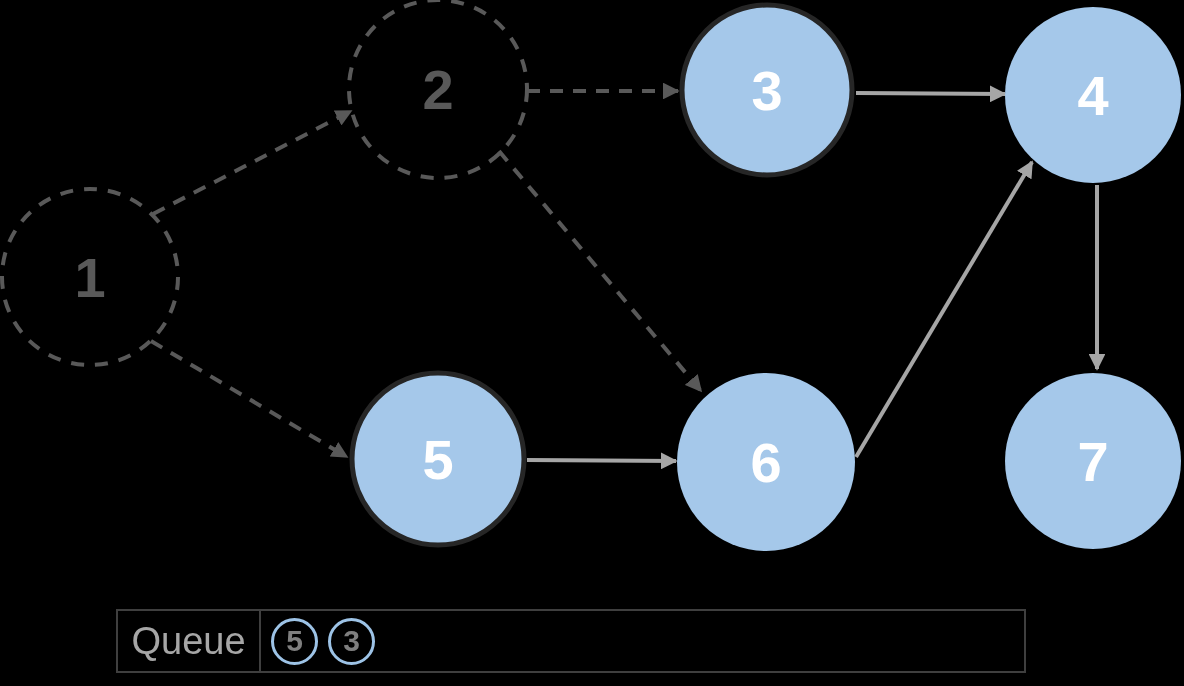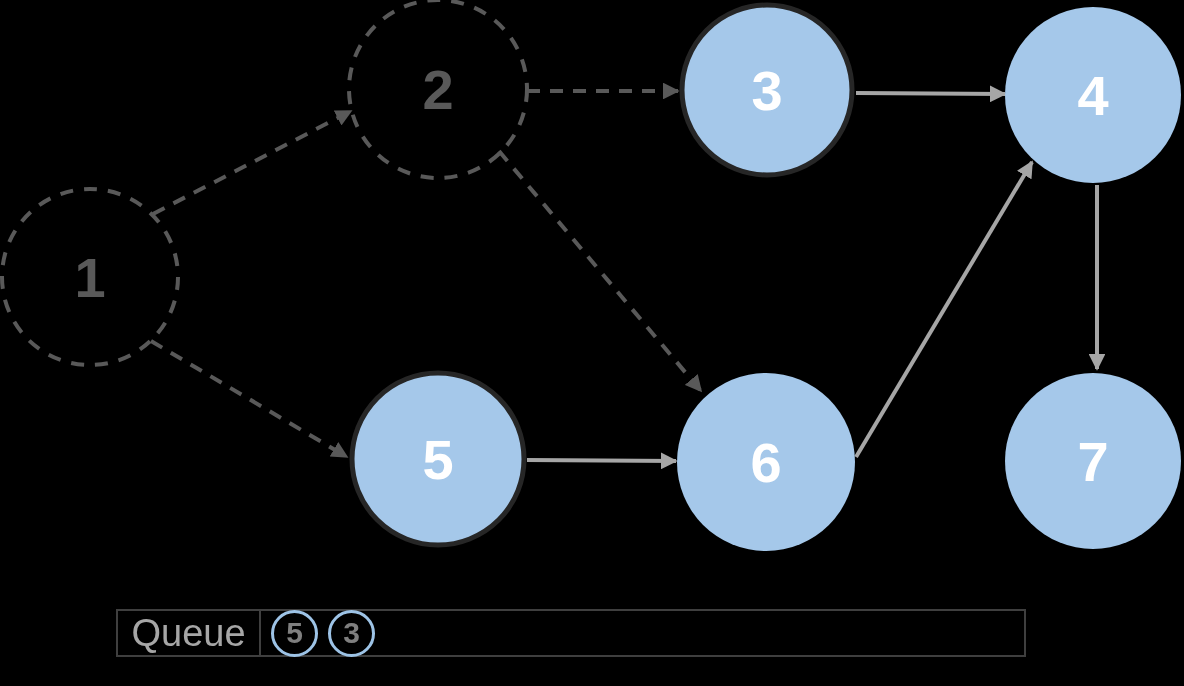--- a/index.html
+++ b/index.html
@@ -24,21 +24,21 @@
     font-family: "Liberation Sans", sans-serif;
     font-weight: bold;
     font-size: 56px;
     text-anchor: middle;
   }
   .queue-bar {
     position: absolute;
     left: 116px;
     top: 609px;
     width: 910px;
-    height: 48px;
+    height: 64px;
     box-sizing: border-box;
     border: 2px solid var(--queue-border, #3F3F3F);
     display: flex;
     align-items: stretch;
     background: transparent;
   }
   .queue-label-cell {
     width: 143px;
     min-width: 143px;
     box-sizing: border-box;

